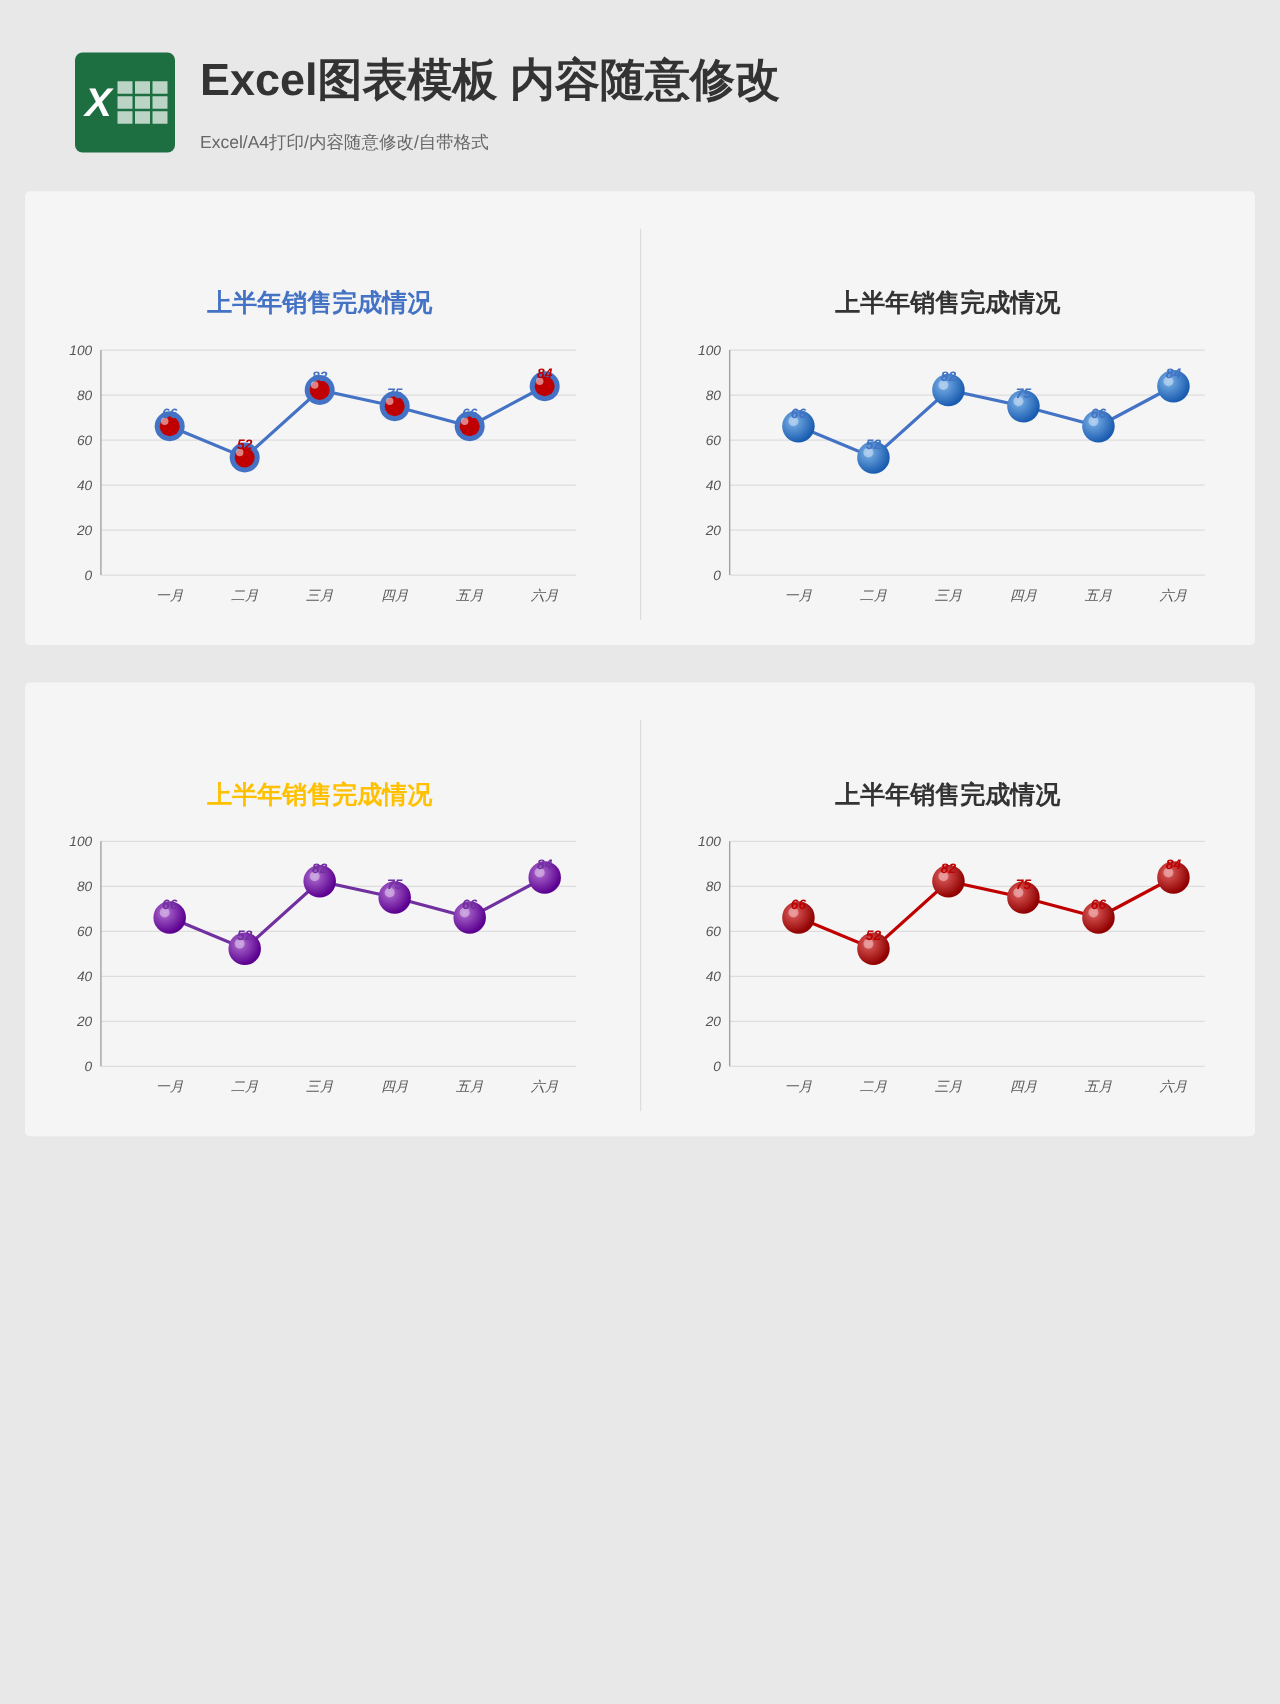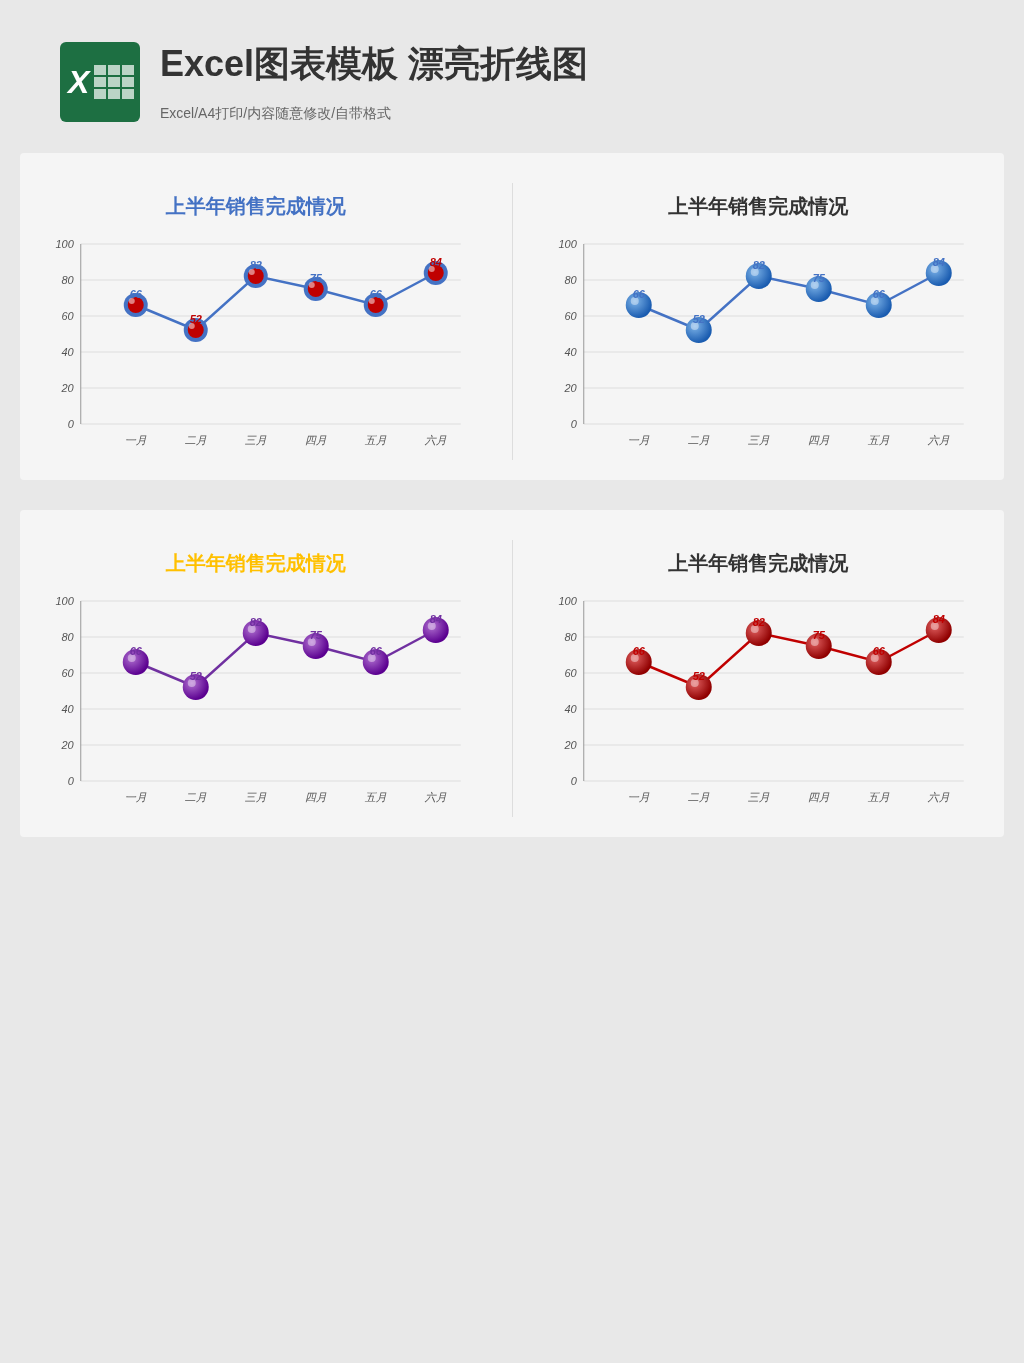--- a/index.html
+++ b/index.html
@@ -95,20 +95,21 @@
     .chart-container {
       flex: 1;
       padding: 10px 10px 10px 0;
     }
 
     .chart-title {
       text-align: center;
       font-size: 20px;
       font-weight: bold;
       margin-bottom: 10px;
+      margin-top: 36px;
     }
 
     .chart-title.blue { color: #4472C4; }
     .chart-title.yellow { color: #FFC000; }
 
     .chart-area {
       position: relative;
       height: 220px;
       width: 100%;
       font-style: italic;
@@ -139,21 +140,21 @@
         <div class="excel-grid-cell"></div>
         <div class="excel-grid-cell"></div>
         <div class="excel-grid-cell"></div>
         <div class="excel-grid-cell"></div>
         <div class="excel-grid-cell"></div>
         <div class="excel-grid-cell"></div>
       </div>
     </div>
   </div>
   <div class="header-text">
-    <h1>Excel图表模板  漂亮折线图</h1>
+    <h1>Excel图表模板  内容随意修改</h1>
     <p>Excel/A4打印/内容随意修改/自带格式</p>
   </div>
 </div>
 
 <div class="card">
   <div class="charts-row">
 
     <div class="chart-container">
       <div class="chart-title blue">上半年销售完成情况</div>
       <div class="chart-area">

